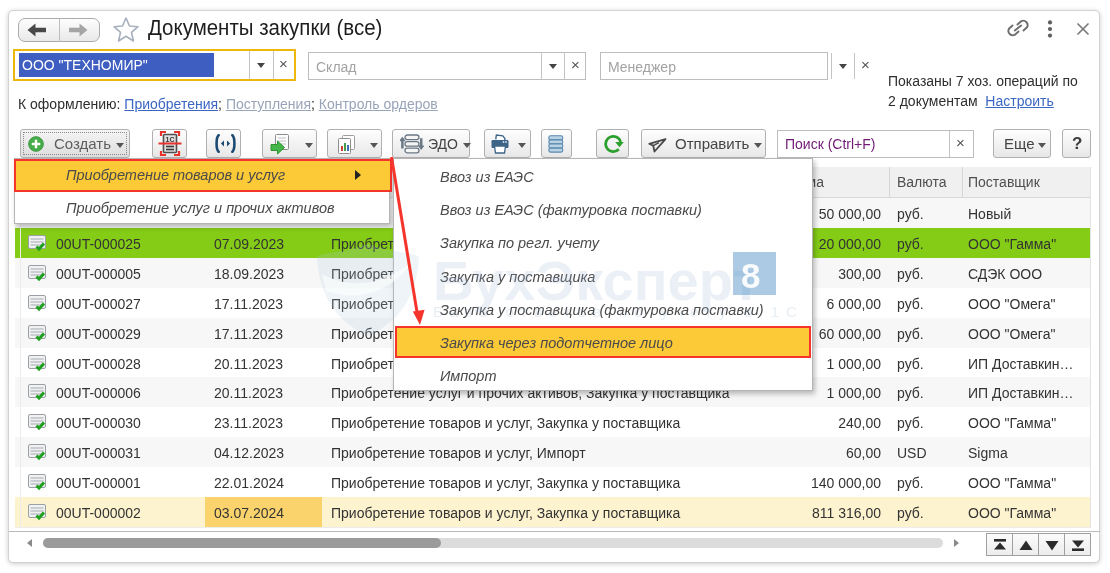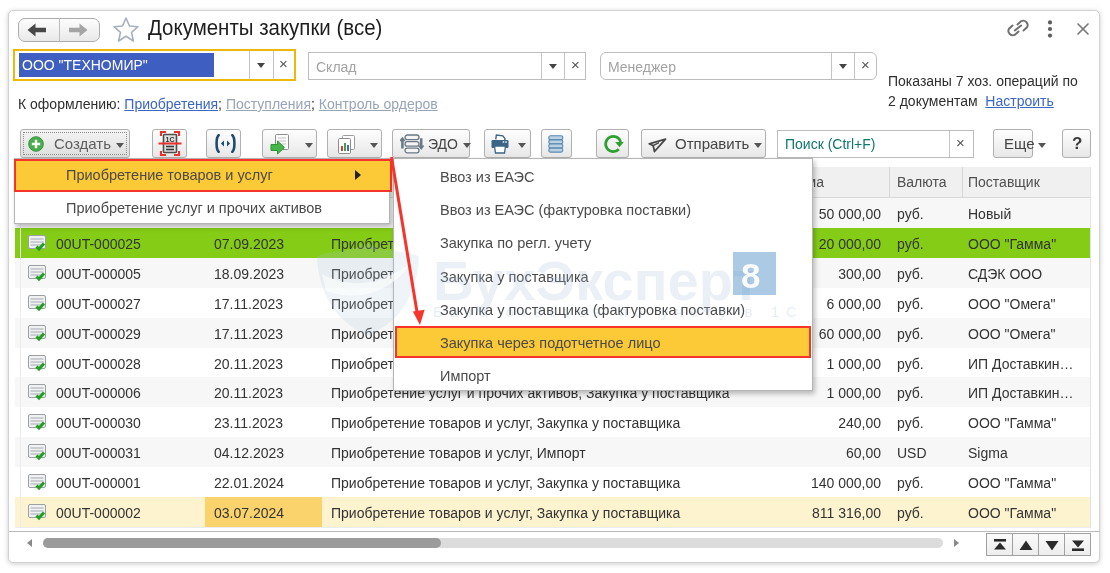--- a/index.html
+++ b/index.html
@@ -30,21 +30,21 @@
   .row { position:absolute; left:15px; width:1076px; height:30px; font-size:14px; color:#333; }
   .row .c2 { position:absolute; left:41px; top:8px; }
   .row .c3 { position:absolute; left:199px; top:8px; }
   .row .c4 { position:absolute; left:316px; top:8px; white-space:nowrap; }
   .row .c5 { position:absolute; left:690px; top:8px; width:176px; text-align:right; }
   .row .c6 { position:absolute; left:882px; top:8px; }
   .row .c7 { position:absolute; left:953px; top:8px; }
   .rowline { position:absolute; left:15px; width:1076px; height:1px; background:#ececec; }
   
   .menu { position:absolute; z-index:20; background:#fff; border:1px solid #b5b5b5; box-shadow:2px 3px 5px rgba(0,0,0,0.25); }
-  .mi { position:absolute; left:0; width:100%; font-size:14.5px; color:#4a4a4a; white-space:nowrap; }
+  .mi { position:absolute; left:0; width:100%; font-size:14.5px; color:#4a4a4a; white-space:nowrap;font-style:italic; }
   .hl { position:absolute; background:#fcc937; border:2.5px solid #f5342c; }
   
   .navbtn { position:absolute; top:533px; height:23px; width:27px; border:1px solid #a0a0a0;
             background:linear-gradient(#fbfbfb,#ededed); }
 </style>
 </head>
 <body>
 <div class="win"></div>
 
 <div class="abs navgrp"></div>
@@ -86,21 +86,21 @@
   <div class="dda" style="left:242px;top:12px;"></div>
   <div class="xbtn" style="left:264px;top:4px;">×</div>
 </div>
 <div class="fld" style="left:308px;width:278px;">
   <div class="ph">Склад</div>
   <div class="vsep" style="left:232px;"></div>
   <div class="vsep" style="left:255px;"></div>
   <div class="dda" style="left:240px;top:11px;"></div>
   <div class="xbtn" style="left:262px;top:3px;">×</div>
 </div>
-<div class="fld" style="left:600px;width:277px;border-radius:6px;">
+<div class="fld" style="left:600px;width:228px;">
   <div class="ph">Менеджер</div>
   <div class="vsep" style="left:230px;"></div>
   <div class="vsep" style="left:253px;"></div>
   <div class="dda" style="left:238px;top:11px;"></div>
   <div class="xbtn" style="left:260px;top:3px;">×</div>
 </div>
 <div class="abs" style="left:888px;top:55px;font-size:14px;color:#2e2e2e;line-height:20px;white-space:nowrap;margin-top:16px;">
   Показаны 7 хоз. операций по<br>2 документам&nbsp; <span class="lnk">Настроить</span>
 </div>
 
@@ -201,25 +201,25 @@
 </svg>
 <div class="tbtn" style="left:641px;width:125px;">
   <svg class="abs" style="left:6px;top:8px" width="19" height="15" viewBox="0 0 19 15">
     <path d="M1.2 5.8 L17.5 1.2 L6.5 13.5 L5.2 7.6 Z" fill="none" stroke="#474747" stroke-width="1.8" stroke-linejoin="round"></path>
     <path d="M5.2 7.6 L11 4.6" fill="none" stroke="#474747" stroke-width="1.3"></path>
   </svg>
   <div class="abs tb-label" style="left:33px;top:5px;font-size:15px;">Отправить</div>
   <div class="dda" style="left:112px;top:13px;border-top-color:#555;"></div>
 </div>
 <div class="abs" style="left:777px;top:130px;width:197px;height:28px;border:1px solid #bdbdbd;background:#fff;">
-  <div class="abs" style="left:7px;top:5px;font-size:14px;color:#0f766e;">Поиск (Ctrl+F)</div>
+  <div class="abs" style="left:7px;top:5px;font-size:14px;color:#701a75;">Поиск (Ctrl+F)</div>
   <div class="vsep" style="left:171px;"></div>
   <div class="xbtn" style="left:178px;top:3px;">×</div>
 </div>
-<div class="tbtn" style="left:993px;width:40px;">
+<div class="tbtn" style="left:993px;width:58px;">
   <div class="abs tb-label" style="left:10px;top:5px;font-size:15px;">Еще</div>
   <div class="dda" style="left:44px;top:13px;border-top-color:#555;"></div>
 </div>
 <div class="tbtn" style="left:1062px;width:29px;">
   <div class="abs tb-label" style="left:9px;top:4px;font-size:17px;font-weight:bold;color:#3a3a3a;">?</div>
 </div>
 
 <div class="hdr">
   <div class="ht" style="left:765px;">Сумма</div>
   <div class="ht" style="left:882px;">Валюта</div>

